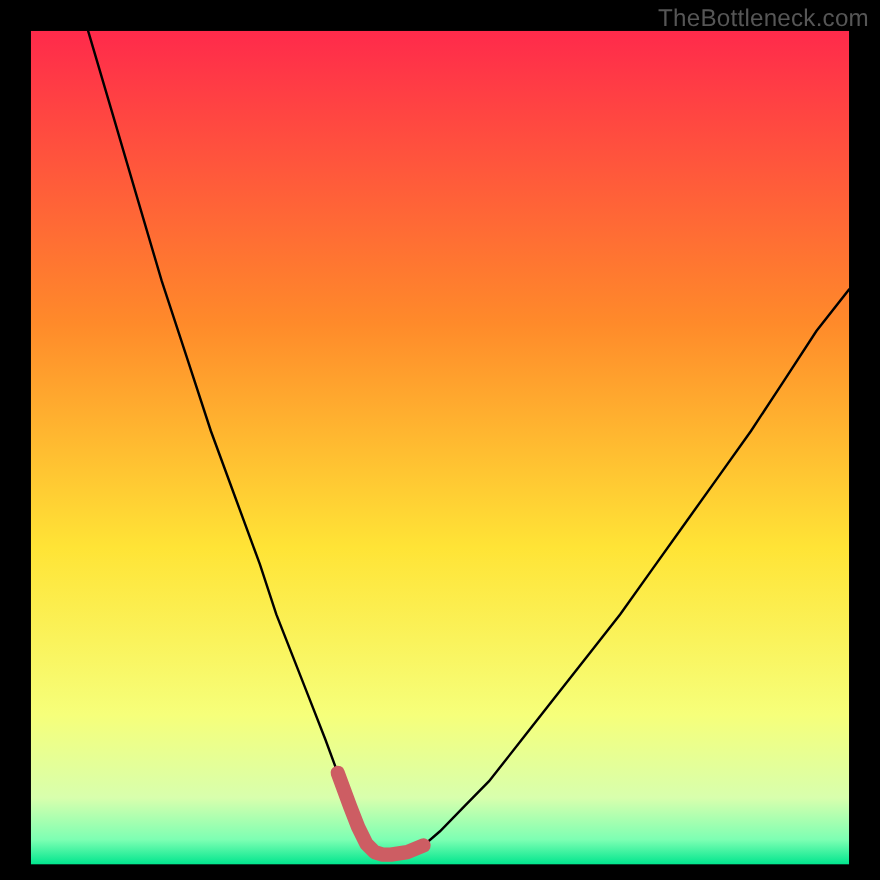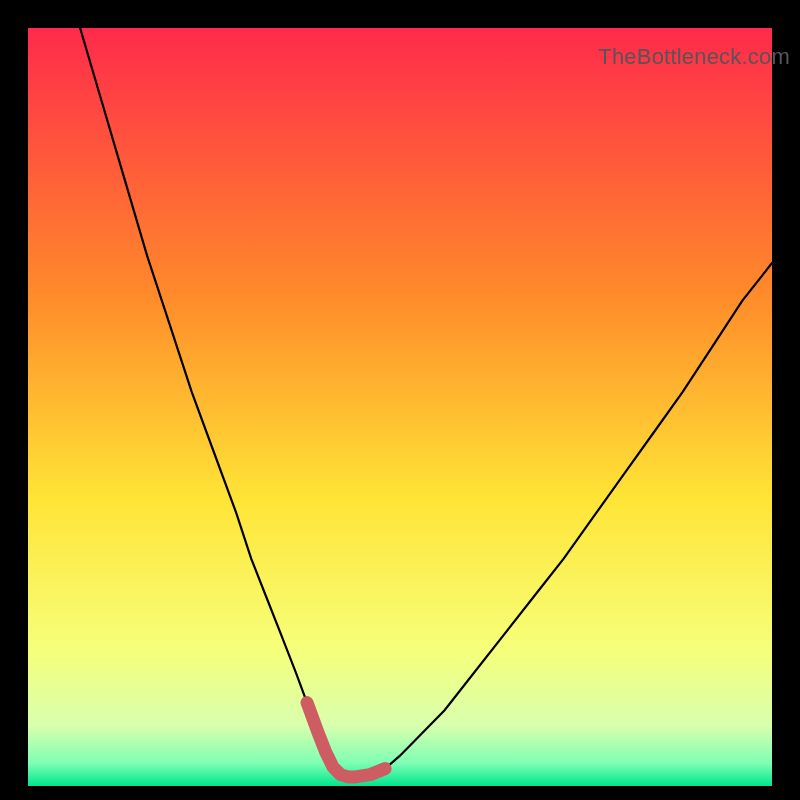--- a/index.html
+++ b/index.html
@@ -20,21 +20,20 @@
   }
   .watermark {
     position: absolute;
     top: 4px;
     right: 10px;
     color: #565656;
     font-size: 22px;
     font-weight: 500;
     letter-spacing: 0.2px;
     z-index: 10;
-    margin-top: 40px;
   }
   svg.plot {
     position: absolute;
     top: 28px;
     left: 28px;
     width: 744px;
     height: 758px;
     display: block;
   }
 </style>

